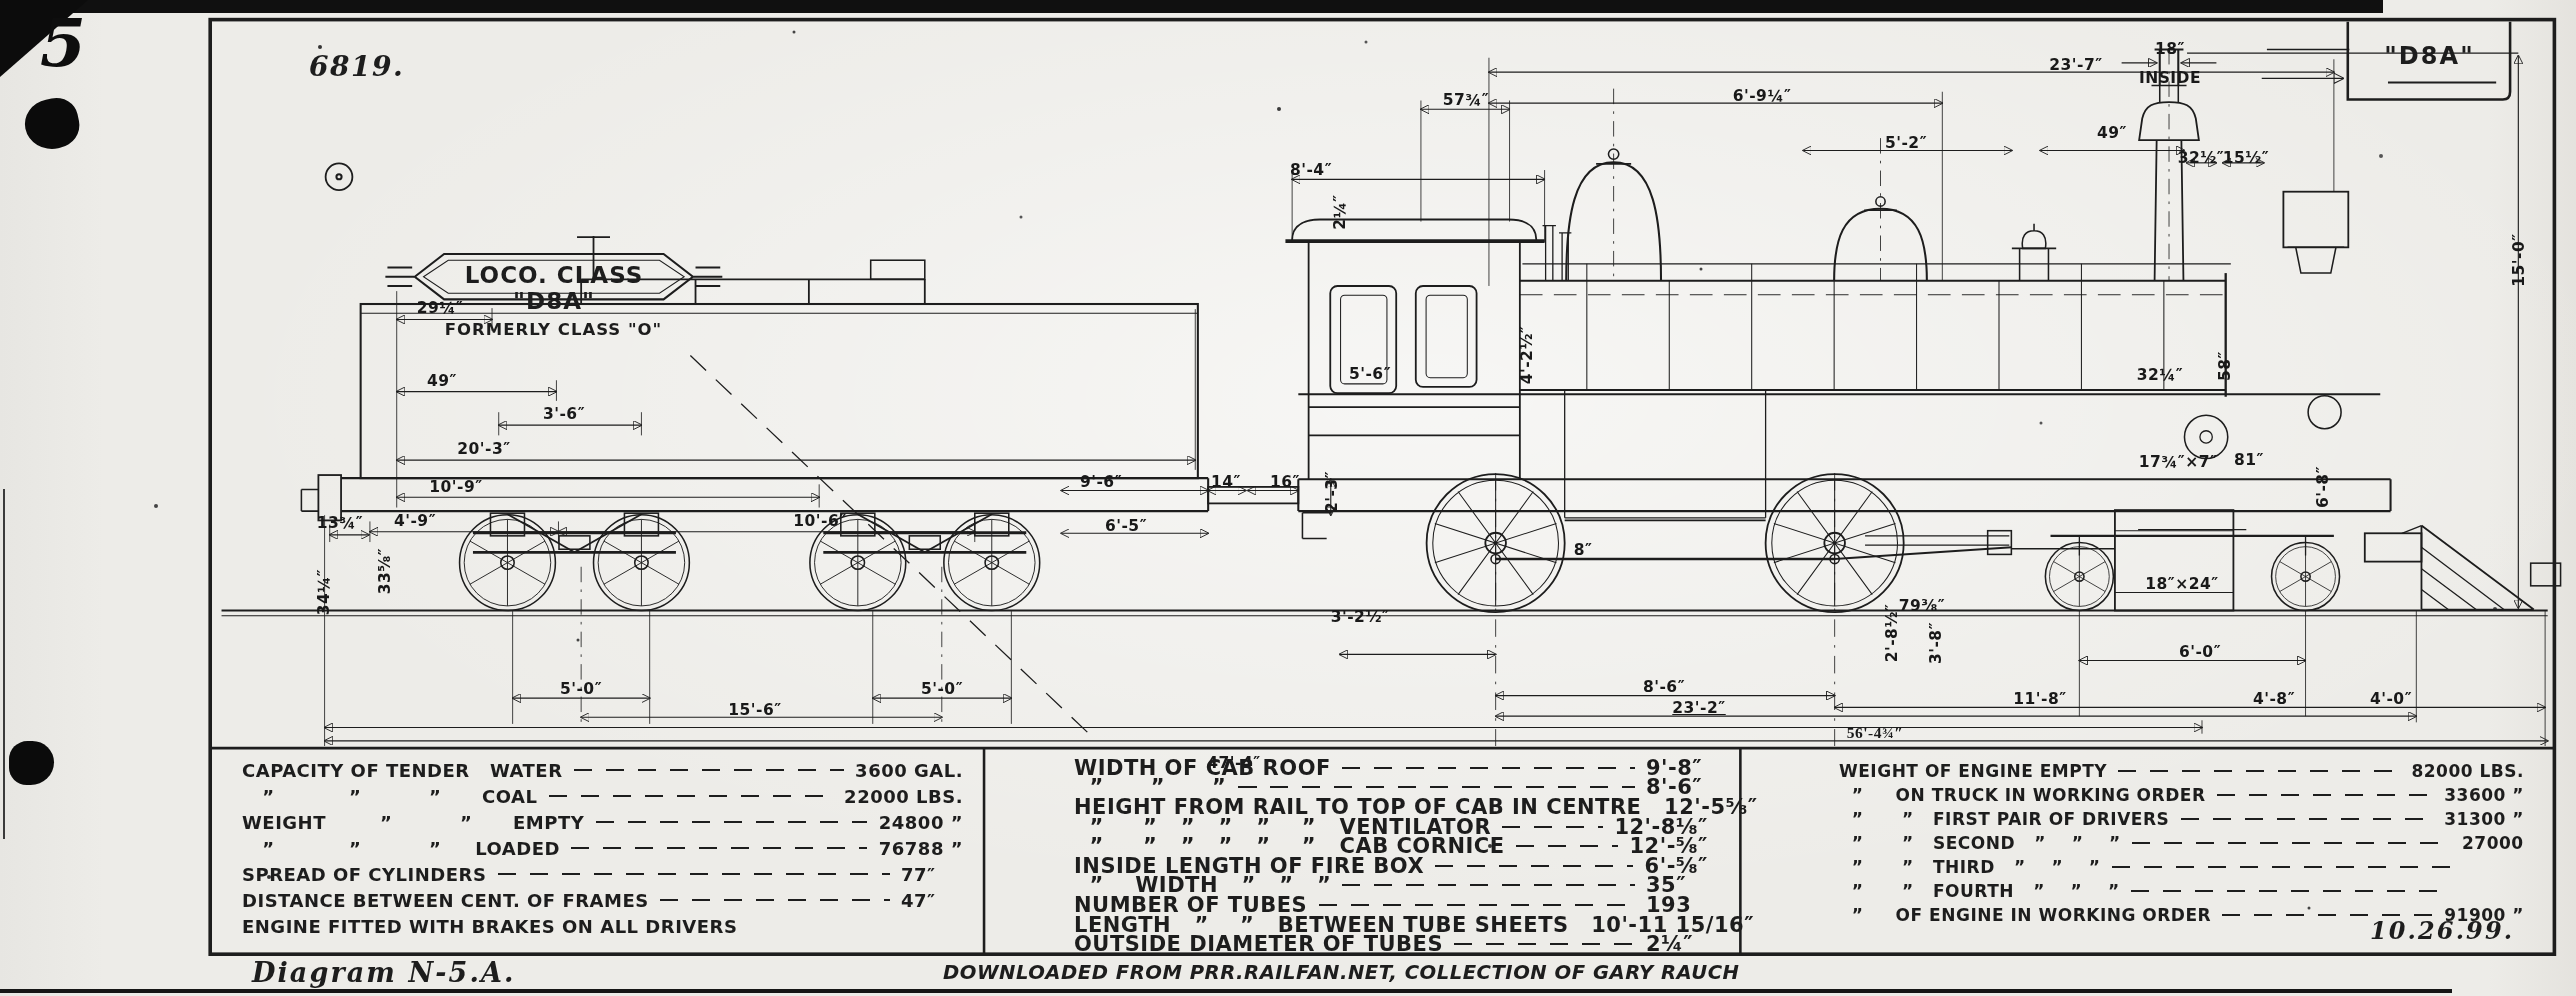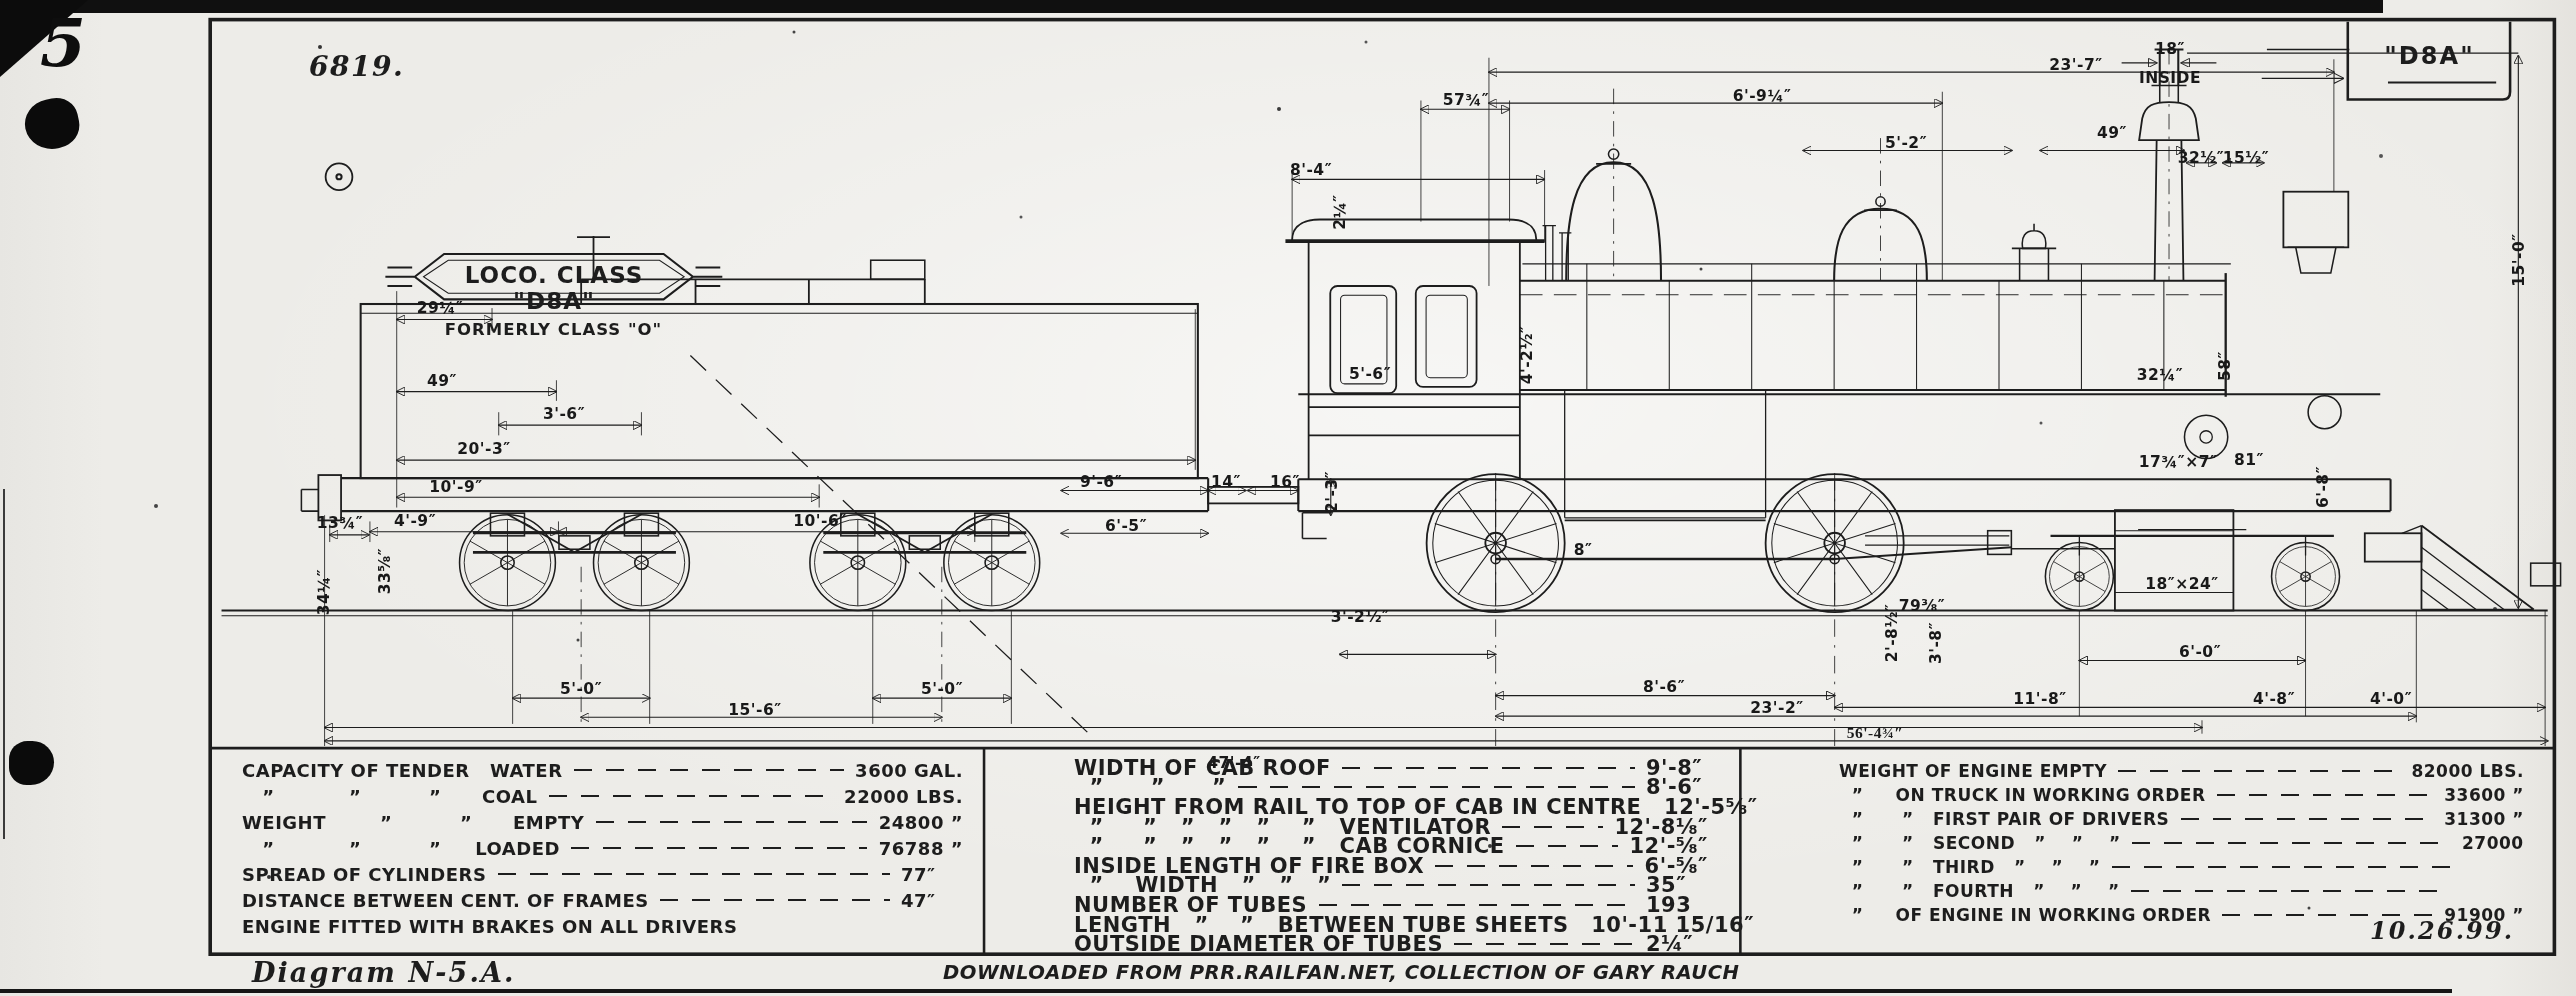--- a/index.html
+++ b/index.html
@@ -336,21 +336,21 @@
       <span class="dim" style="left: 2178px; top: 462px; transform: translate(-50%, -50%);">17¾″×7″</span>
       <span class="dim" style="left: 2249px; top: 460px; transform: translate(-50%, -50%);">81″</span>
       <span class="dim" style="left: 2323px; top: 487px; transform: translate(-50%, -50%) rotate(-90deg);">6'-8″</span>
       <span class="dim" style="left: 1922px; top: 606px; transform: translate(-50%, -50%);">79⅜″</span>
       <span class="dim" style="left: 1892px; top: 633px; transform: translate(-50%, -50%) rotate(-90deg);">2'-8½″</span>
       <span class="dim" style="left: 1936px; top: 643px; transform: translate(-50%, -50%) rotate(-90deg);">3'-8″</span>
       <span class="dim" style="left: 2182px; top: 584px; transform: translate(-50%, -50%);">18″×24″</span>
       <span class="dim" style="left: 2519px; top: 260px; transform: translate(-50%, -50%) rotate(-90deg);">15'-0″</span>
       <span class="dim" style="left: 1360px; top: 617px; transform: translate(-50%, -50%);">3'-2½″</span>
       <span class="dim" style="left: 1664px; top: 687px; transform: translate(-50%, -50%);">8'-6″</span>
-      <span class="dim" style="left: 1777px; top: 708px; transform: translate(-50%, -50%);">23'-2″</span>
+      <span class="dim" style="left: 1699px; top: 708px; transform: translate(-50%, -50%); text-decoration: underline;">23'-2″</span>
       <span class="dim" style="left: 1234px; top: 719px; transform: translate(-50%, -50%); margin-top: 44px;">47'-4″</span>
       <span class="dim" style="left: 1875px; top: 733px; transform: translate(-50%, -50%); font-family: Liberation Serif, serif;">56'-4¾″</span>
       <span class="dim" style="left: 2040px; top: 699px; transform: translate(-50%, -50%);">11'-8″</span>
       <span class="dim" style="left: 2226px; top: 699px; transform: translate(-50%, -50%); margin-left: 48px;">4'-8″</span>
       <span class="dim" style="left: 2391px; top: 699px; transform: translate(-50%, -50%);">4'-0″</span>
       <span class="dim" style="left: 2200px; top: 652px; transform: translate(-50%, -50%);">6'-0″</span>
     </div>
 
   <div class="drawing-number">6819.</div>
   <div class="banner-text">LOCO. CLASS "D8A"</div>

